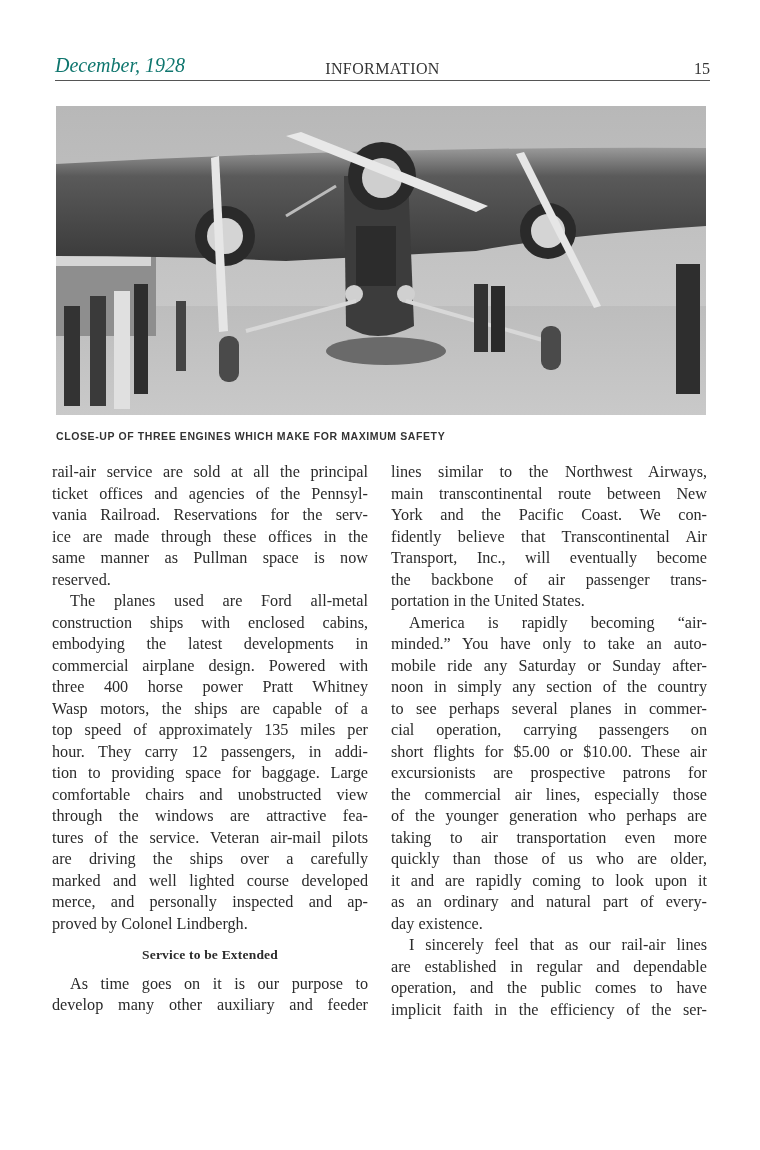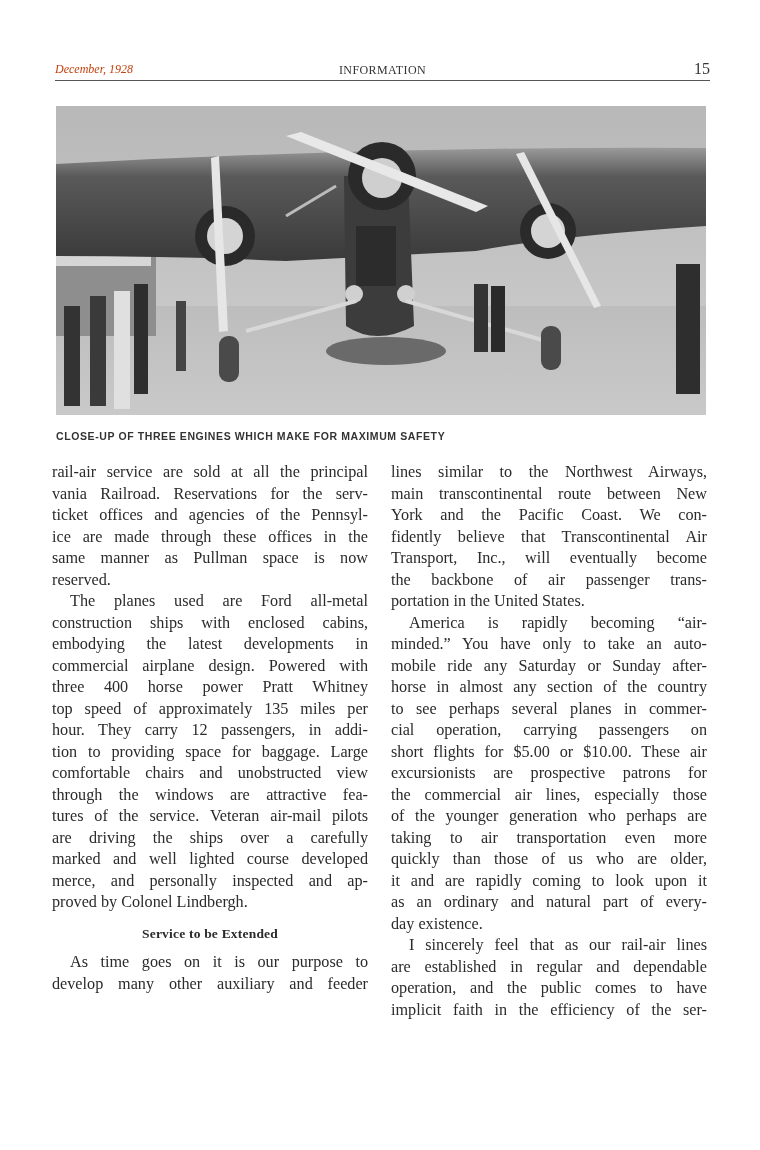--- a/index.html
+++ b/index.html
@@ -5,25 +5,25 @@
   html, body { margin:0; padding:0; }
   body {
     width:760px; height:1150px; background:#ffffff; position:relative; overflow:hidden;
     font-family:"Liberation Serif","DejaVu Serif",serif; color:#2a2a2a;
   }
   .header {
     position:absolute; left:55px; top:58px; width:655px; height:22px;
     border-bottom:1.5px solid #555;
   }
   .header .date {
-    position:absolute; left:0; bottom:3px; font-style:italic; font-size:12px; color:#c2410c;
+    position:absolute; left:0; bottom:3px; font-style:italic; font-size:20px; color:#0f766e;
   }
   .header .title {
     position:absolute; left:0; right:0; text-align:center; bottom:2px;
-    font-size:12px; letter-spacing:0.4px; color:#333;
+    font-size:16px; letter-spacing:0.4px; color:#333;
   }
   .header .page {
     position:absolute; right:0; bottom:2px; font-size:16px; color:#333;
   }
   .photo {
     position:absolute; left:56px; top:106px; width:650px; height:309px;
     background:#bdbdbd; overflow:hidden;
   }
   .photo svg { display:block; }
   .caption {
@@ -113,32 +113,33 @@
     <rect x="435" y="180" width="14" height="66" fill="#2a2a2a"></rect>
     <rect x="620" y="158" width="24" height="130" fill="#2e2e2e"></rect>
   </svg>
 </div>
 
 <div class="caption">CLOSE-UP OF THREE ENGINES WHICH MAKE FOR MAXIMUM SAFETY</div>
 
 <div class="col left">
   <p>
     <span class="line">rail-air service are sold at all the principal</span>
+    <span class="line">ticket offices and agencies of the Pennsyl-</span>
     <span class="line">vania Railroad. Reservations for the serv-</span>
-    <span class="line">ticket offices and agencies of the Pennsyl-</span>
     <span class="line">ice are made through these offices in the</span>
     <span class="line">same manner as Pullman space is now</span>
     <span class="line last">reserved.</span>
   </p>
   <p>
     <span class="line" style="padding-left:18px">The planes used are Ford all-metal</span>
     <span class="line">construction ships with enclosed cabins,</span>
     <span class="line">embodying the latest developments in</span>
     <span class="line">commercial airplane design. Powered with</span>
     <span class="line">three 400 horse power Pratt Whitney</span>
+    <span class="line">Wasp motors, the ships are capable of a</span>
     <span class="line">top speed of approximately 135 miles per</span>
     <span class="line">hour. They carry 12 passengers, in addi-</span>
     <span class="line">tion to providing space for baggage. Large</span>
     <span class="line">comfortable chairs and unobstructed view</span>
     <span class="line">through the windows are attractive fea-</span>
     <span class="line">tures of the service. Veteran air-mail pilots</span>
     <span class="line">are driving the ships over a carefully</span>
     <span class="line">marked and well lighted course developed</span>
     <span class="line">merce, and personally inspected and ap-</span>
     <span class="line last">proved by Colonel Lindbergh.</span>
@@ -157,21 +158,21 @@
     <span class="line">York and the Pacific Coast. We con-</span>
     <span class="line">fidently believe that Transcontinental Air</span>
     <span class="line">Transport, Inc., will eventually become</span>
     <span class="line">the backbone of air passenger trans-</span>
     <span class="line last">portation in the United States.</span>
   </p>
   <p>
     <span class="line" style="padding-left:18px">America is rapidly becoming “air-</span>
     <span class="line">minded.” You have only to take an auto-</span>
     <span class="line">mobile ride any Saturday or Sunday after-</span>
-    <span class="line">horse in almost any section of the country</span>
+    <span class="line">noon in simply any section of the country</span>
     <span class="line">to see perhaps several planes in commer-</span>
     <span class="line">cial operation, carrying passengers on</span>
     <span class="line">short flights for $5.00 or $10.00. These air</span>
     <span class="line">excursionists are prospective patrons for</span>
     <span class="line">the commercial air lines, especially those</span>
     <span class="line">of the younger generation who perhaps are</span>
     <span class="line">taking to air transportation even more</span>
     <span class="line">quickly than those of us who are older,</span>
     <span class="line">it and are rapidly coming to look upon it</span>
     <span class="line">as an ordinary and natural part of every-</span>

